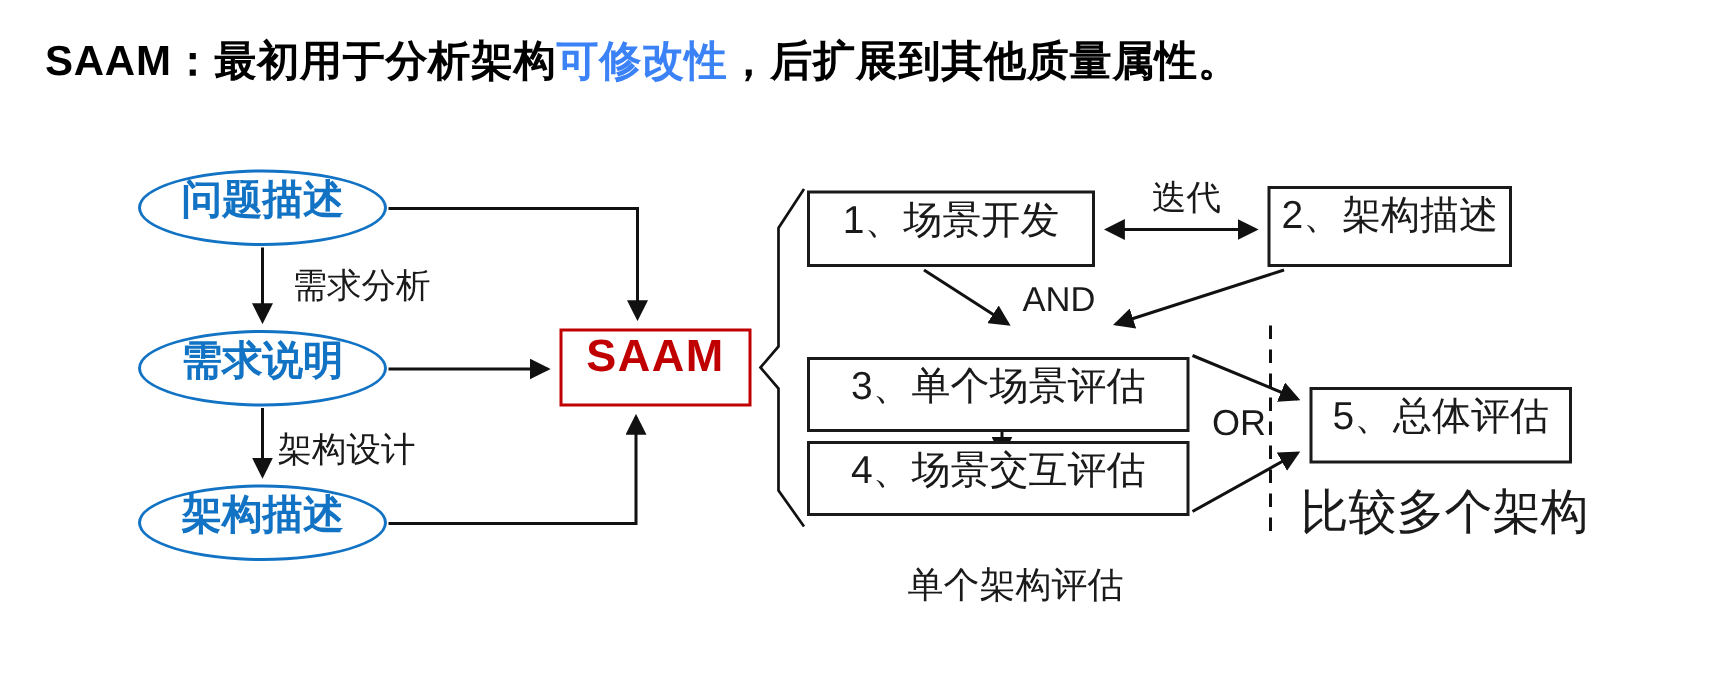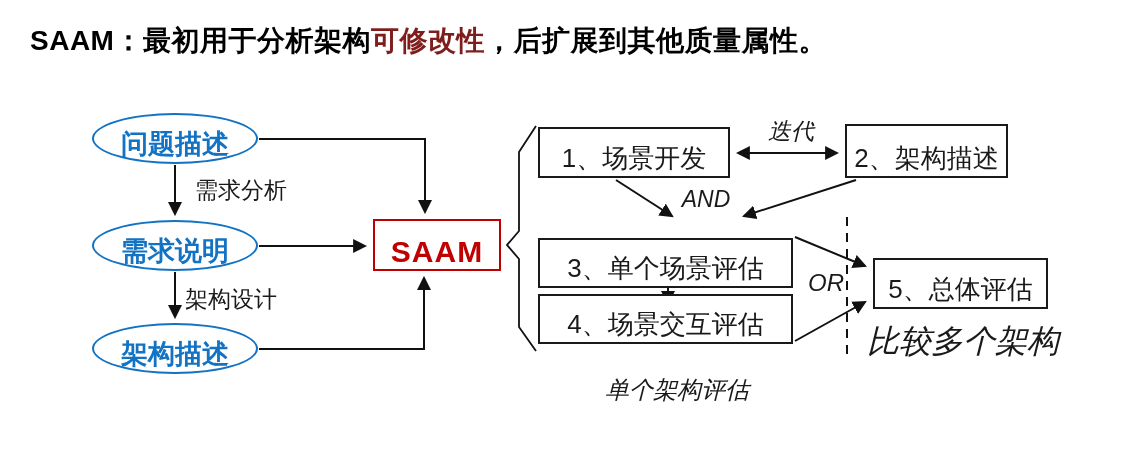--- a/index.html
+++ b/index.html
@@ -10,48 +10,48 @@
     position: relative; overflow: hidden;
     color: #111;
   }
   .canvas { position: absolute; inset: 0; width: 1144px; height: 452px; }
 
   .title {
     position: absolute; left: 30px; top: 22px;
     font-size: 28px; font-weight: 700; color: #000;
     letter-spacing: 0.5px; white-space: nowrap;
   }
-  .title .hl { color: #7f1d1d; }
+  .title .hl { color: #3b82f6; }
 
   svg.connectors { position: absolute; left: 0; top: 0; width: 1144px; height: 452px; }
 
   .node {
     position: absolute; display: flex;
-    align-items: flex-end; justify-content: center;
+    align-items: flex-start; justify-content: center;
     background: #fff; white-space: nowrap;
   }
   .ellipse {
     border: 2.5px solid #1273c4; border-radius: 50%;
     color: #1273c4; font-size: 27px; font-weight: 600;
     width: 166px; height: 51px; left: 92px;
   }
   .saam-box {
     left: 373px; top: 219px; width: 128px; height: 52px;
     border: 2.5px solid #c00000; color: #c00000;
     font-size: 30px; font-weight: 600; letter-spacing: 1px;
   }
   .rbox {
     border: 2px solid #1a1a1a; color: #1a1a1a;
     font-size: 26px; font-weight: 500;
   }
   .lbl {
     position: absolute; color: #1a1a1a; font-size: 23px;
     font-weight: 500; white-space: nowrap;
   }
-  .lbl-centered { transform: translateX(-50%); font-style: italic; }
+  .lbl-centered { transform: translateX(-50%); }
 </style>
 </head>
 <body>
 
 <div class="canvas">
 
   <div class="title">
     <span>SAAM：最初用于分析架构</span><span class="hl">可修改性</span><span>，后扩展到其他质量属性。</span>
   </div>
 

